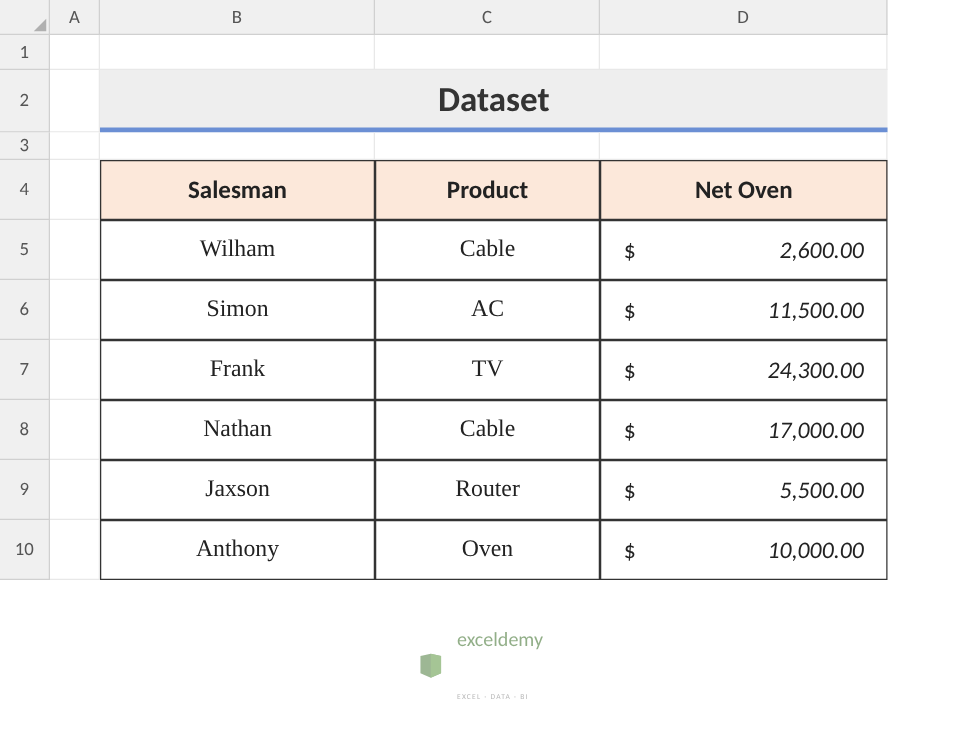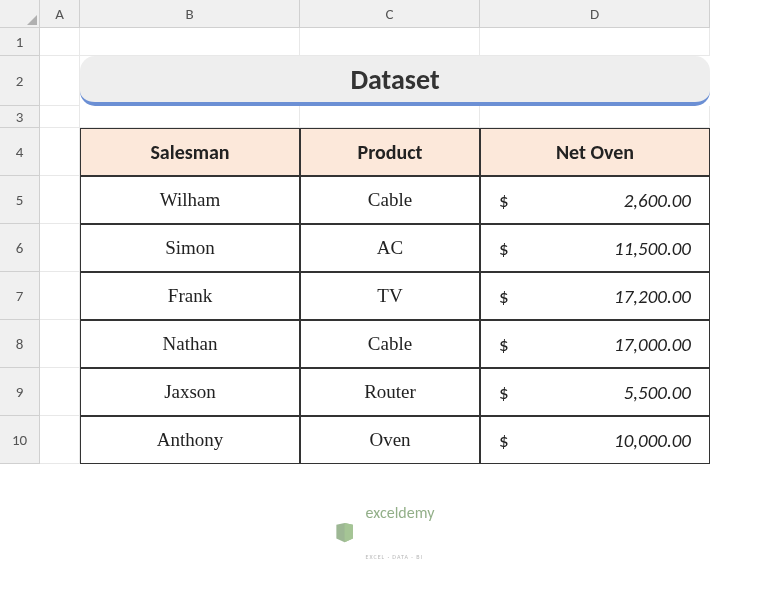--- a/index.html
+++ b/index.html
@@ -65,21 +65,20 @@
     .title-cell {
       grid-column: 3 / 6;
       background: #eeeeee;
       display: flex;
       align-items: center;
       justify-content: center;
       font-size: 28px;
       font-weight: bold;
       color: #333;
       border-bottom: 4px solid #6b8fd4;
-      border-radius: 15px;
     }
     .table-header {
       background: #fce8da;
       border: 1px solid #333;
       display: flex;
       align-items: center;
       justify-content: center;
       font-size: 20px;
       font-weight: bold;
       color: #222;
@@ -192,21 +191,21 @@
     <span class="dollar">$</span>
     <span class="amount">11,500.00</span>
   </div>
 
   <div class="row-header">7</div>
   <div class="cell"></div>
   <div class="table-cell">Frank</div>
   <div class="table-cell">TV</div>
   <div class="table-cell-money">
     <span class="dollar">$</span>
-    <span class="amount">17,200.00</span>
+    <span class="amount">24,300.00</span>
   </div>
 
   <div class="row-header">8</div>
   <div class="cell"></div>
   <div class="table-cell">Nathan</div>
   <div class="table-cell">Cable</div>
   <div class="table-cell-money">
     <span class="dollar">$</span>
     <span class="amount">17,000.00</span>
   </div>

